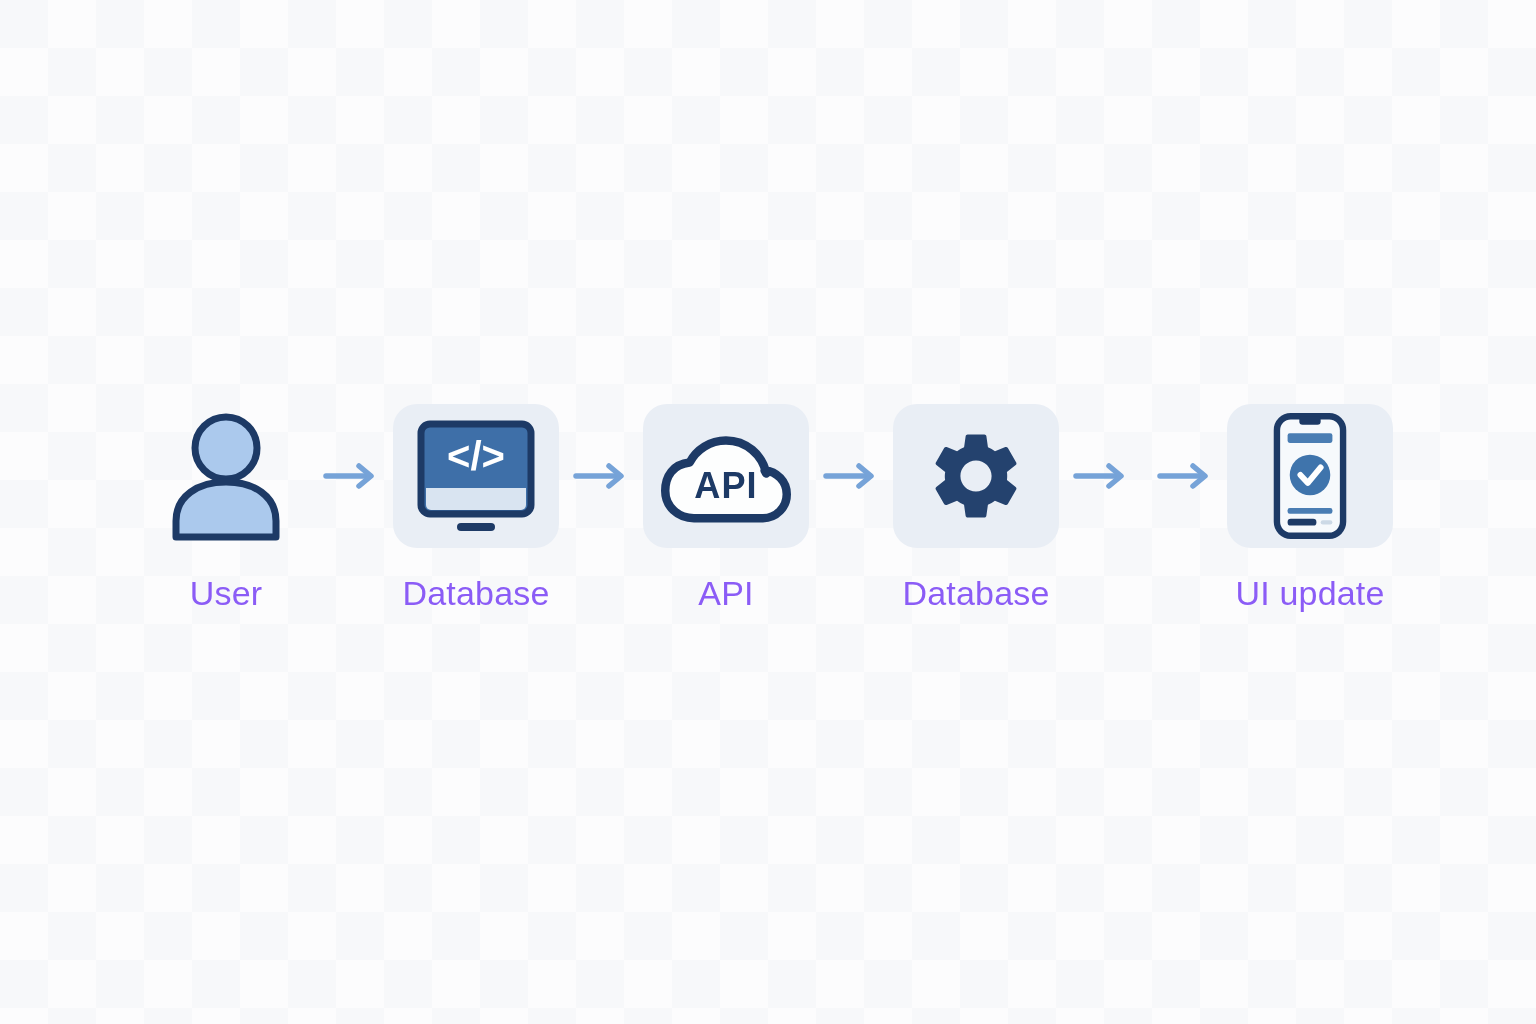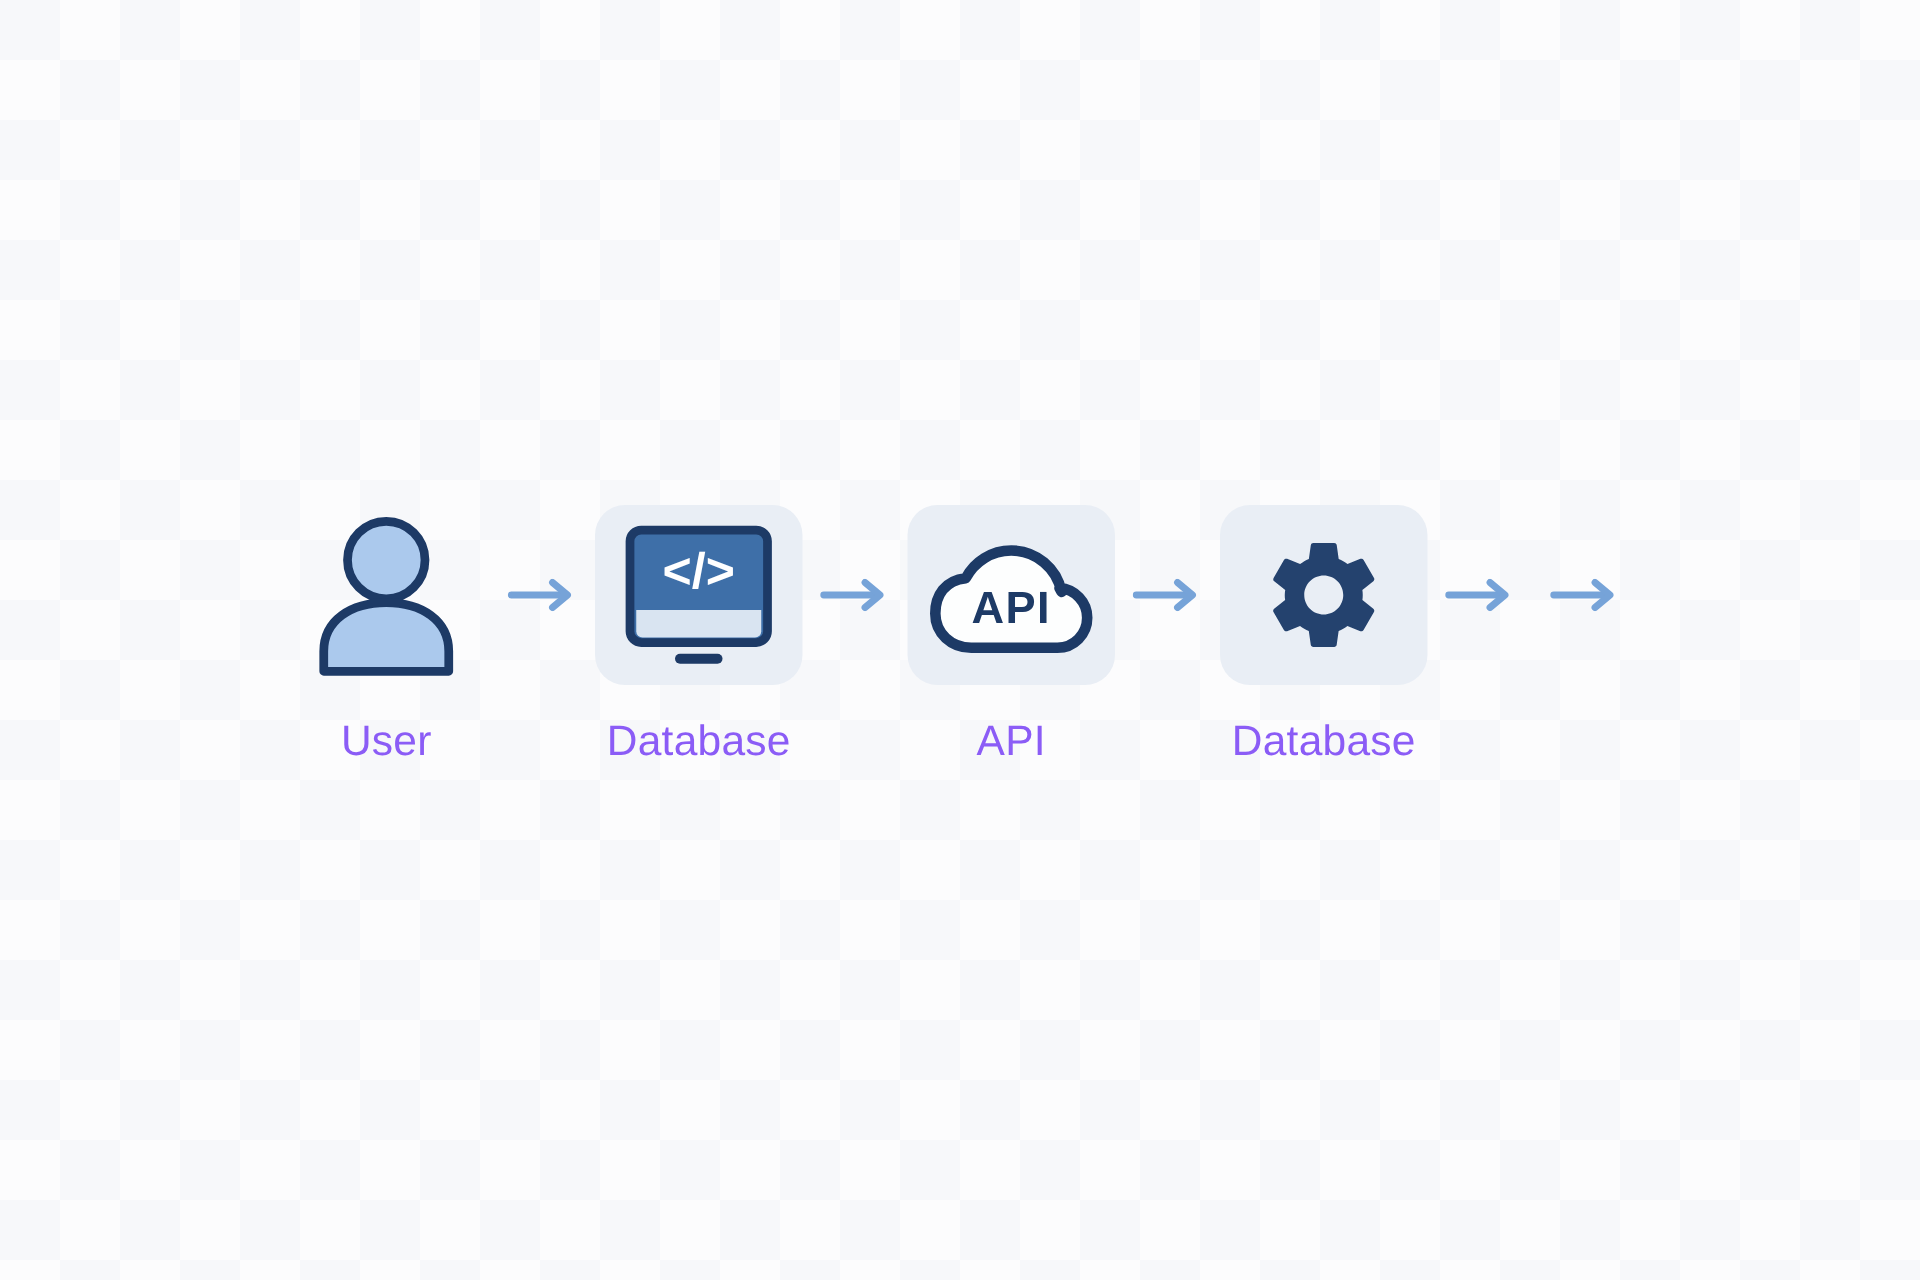--- a/index.html
+++ b/index.html
@@ -139,14 +139,29 @@
   </div>
 
 
   <div class="arrow-cell">
     <svg width="56" height="26" viewBox="0 0 56 26">
       <line x1="3" y1="13" x2="46" y2="13" stroke="#76a3d8" stroke-width="5.5" stroke-linecap="round"></line>
       <polyline points="36,3 48,13 36,23" fill="none" stroke="#76a3d8" stroke-width="5.5" stroke-linecap="round" stroke-linejoin="round"></polyline>
     </svg>
   </div>
 
+  <div class="step">
+    <div class="icon-card">
+      <svg width="82" height="128" viewBox="0 0 70 120">
+        <rect x="4" y="4" width="62" height="112" rx="13" fill="#f6f9fc" stroke="#1d3a66" stroke-width="6"></rect>
+        <rect x="25" y="4" width="20" height="8" rx="3" fill="#1d3a66"></rect>
+        <rect x="14" y="20" width="42" height="9" rx="2" fill="#4a7db3"></rect>
+        <circle cx="35" cy="59" r="19" fill="#3f74ac"></circle>
+        <polyline points="26,59 33,66.5 45,52" fill="none" stroke="#ffffff" stroke-width="5.5" stroke-linecap="round" stroke-linejoin="round"></polyline>
+        <rect x="14" y="90" width="42" height="5.5" rx="2" fill="#4a7db3"></rect>
+        <rect x="14" y="100" width="27" height="6.5" rx="3" fill="#1d3a66"></rect>
+        <rect x="45" y="101.5" width="11" height="4" rx="2" fill="#ccd9e6"></rect>
+      </svg>
+    </div>
+    <div class="step-label">UI update</div>
+  </div>
 
 </div>
 
 </body></html>

